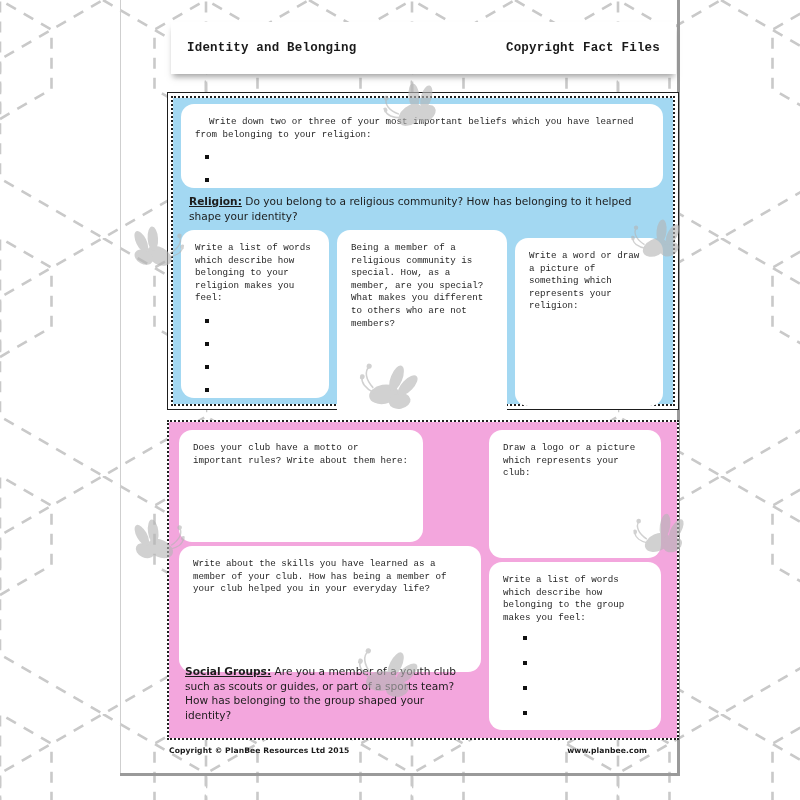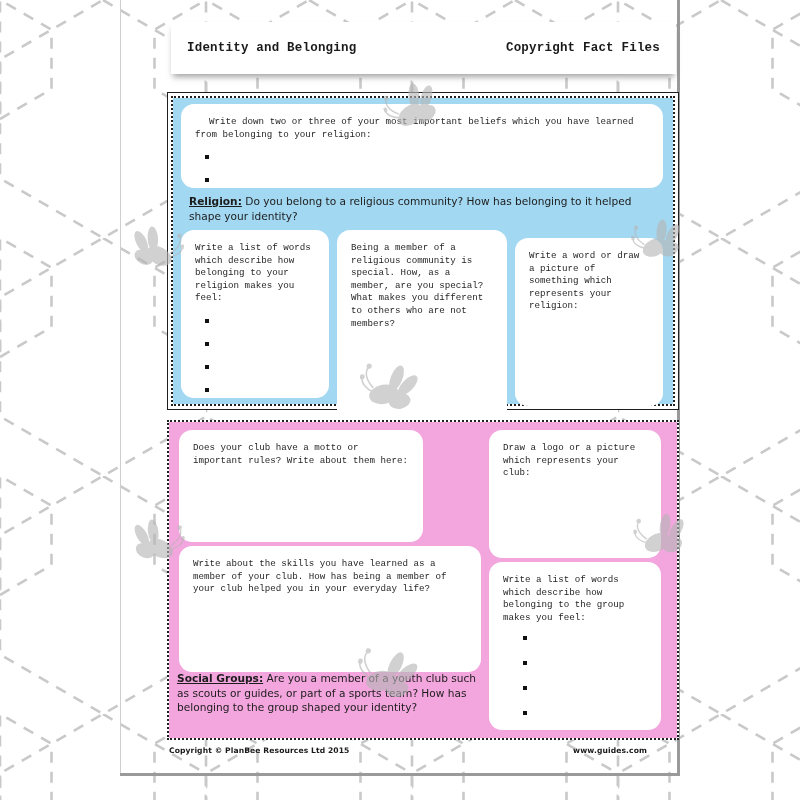--- a/index.html
+++ b/index.html
@@ -243,32 +243,32 @@
             <ul class="bullets wide" style="padding-left:24px;margin-top:8px;">
               <li></li>
               <li></li>
               <li></li>
               <li></li>
               <li></li>
 
             </ul>
           </div>
 
-          <div class="banner" style="top:249px;left:0;width:318px;padding:0 8px;">
+          <div class="banner" style="top:242px;left:0;width:318px;padding:0 16px;">
             <b>Social Groups:</b>
             <span>Are you a member of a youth club such as scouts or guides, or part of a sports team? How has belonging to the group shaped your identity?</span>
           </div>
 
         </div>
       </div>
     </div>
 
     <div class="footer">
       <span>Copyright © PlanBee Resources Ltd 2015</span>
-      <span>www.guides.com</span>
+      <span>www.planbee.com</span>
     </div>
 
   </div>
 </div>
 
 <svg class="bee" style="left:385px;top:82px;width:60px;height:54px;transform:rotate(-18deg);" viewBox="0 0 100 90" xmlns="http://www.w3.org/2000/svg">
   <g fill="#b5b5b5">
     <ellipse cx="40" cy="52" rx="23" ry="15" transform="rotate(-20 40 52)"></ellipse>
     <ellipse cx="66" cy="58" rx="17" ry="12" transform="rotate(-20 66 58)"></ellipse>
     <ellipse cx="55" cy="24" rx="9" ry="21" transform="rotate(12 55 24)"></ellipse>

